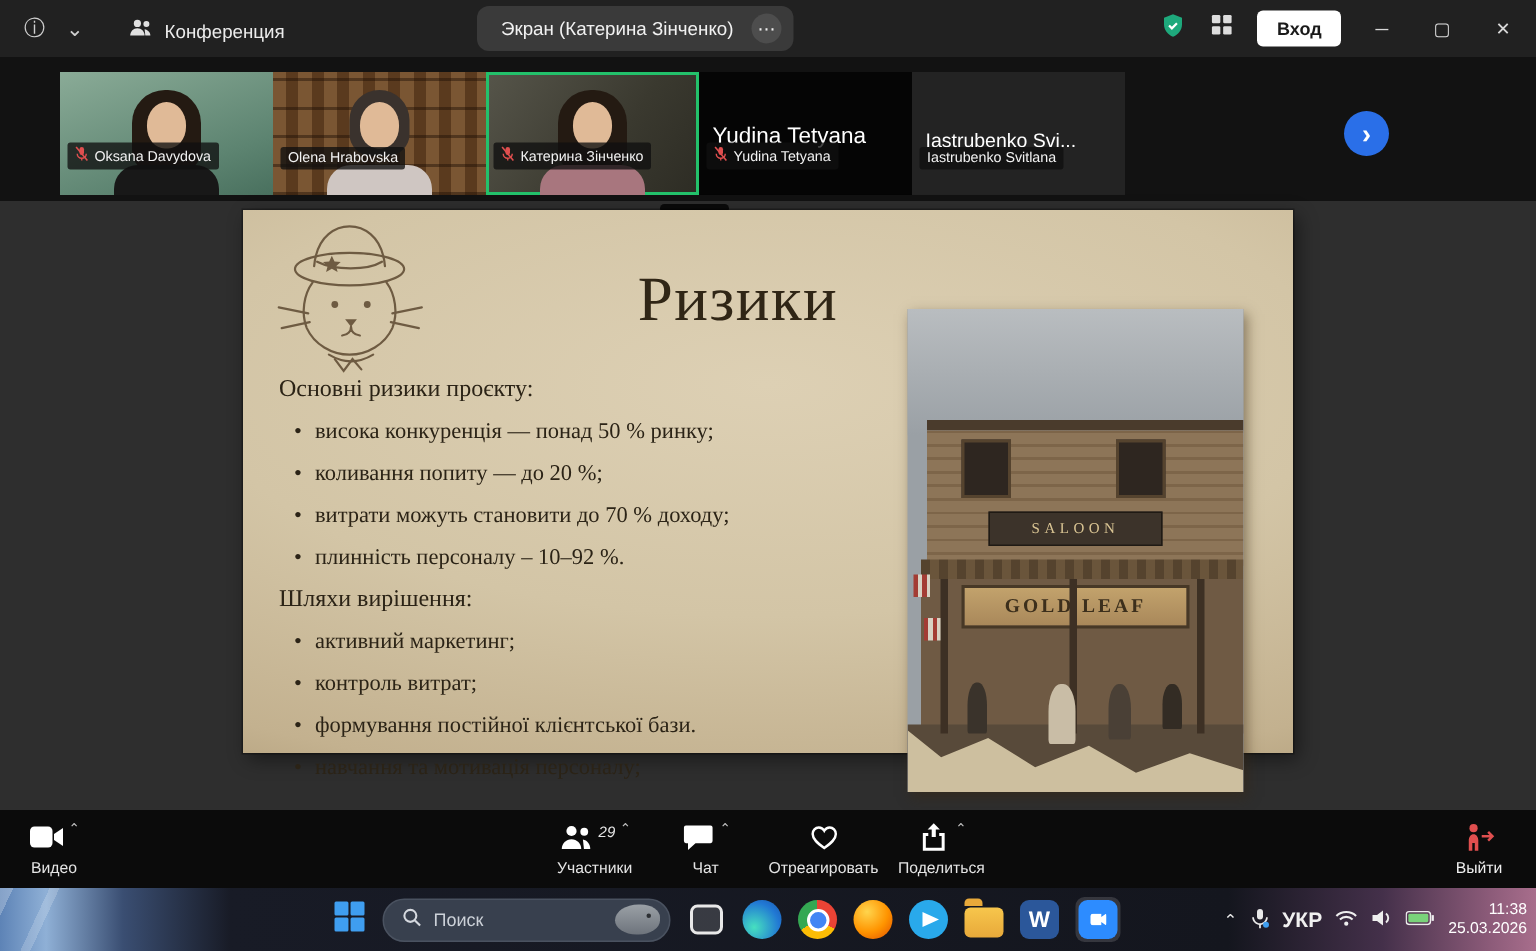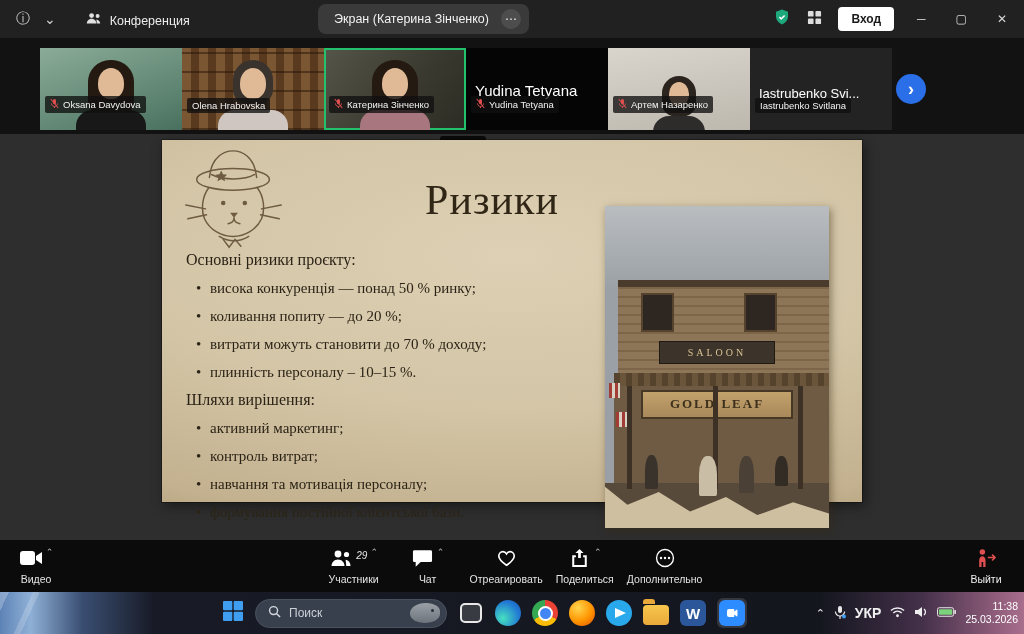--- a/index.html
+++ b/index.html
@@ -248,38 +248,20 @@
                 <rect x="4" y="1" width="4" height="7" rx="2"></rect>
                 <path d="M2 7c0 2.2 1.8 4 4 4s4-1.8 4-4" stroke="#e04f4f" fill="none" stroke-width="1.3"></path>
                 <rect x="5.4" y="11" width="1.2" height="2"></rect>
               </g>
               <line x1="1" y1="1" x2="11" y2="13" stroke="#e04f4f" stroke-width="1.4"></line>
             </svg></span>
         <span>Yudina Tetyana</span>
       </div>
     </div>
 
-    <div class="thumb t5">
-      <div class="person">
-        <div class="hair"></div>
-          <div class="face"></div>
-          <div class="torso"></div>
-      </div>
-      <div class="vlabel">
-        <span><svg width="9" height="11" viewBox="0 0 12 14">
-              <g fill="#e04f4f">
-                <rect x="4" y="1" width="4" height="7" rx="2"></rect>
-                <path d="M2 7c0 2.2 1.8 4 4 4s4-1.8 4-4" stroke="#e04f4f" fill="none" stroke-width="1.3"></path>
-                <rect x="5.4" y="11" width="1.2" height="2"></rect>
-              </g>
-              <line x1="1" y1="1" x2="11" y2="13" stroke="#e04f4f" stroke-width="1.4"></line>
-            </svg></span>
-        <span>Артем Назаренко</span>
-      </div>
-    </div>
 
     <div class="thumb t6">
       <div class="bigname small">Iastrubenko  Svi...</div>
       <div class="vlabel">
         <span>Iastrubenko Svitlana</span>
       </div>
     </div>
 
     <div class="next-btn">›</div>
   </div>
@@ -307,28 +289,28 @@
       </div>
 
       <div class="slide-title">Ризики</div>
 
       <div class="textcol">
         <div class="sec-head">Основні ризики проєкту:</div>
         <ul>
           <li>висока конкуренція — понад 50 % ринку;</li>
           <li>коливання попиту — до 20 %;</li>
           <li>витрати можуть становити до 70 % доходу;</li>
-          <li>плинність персоналу – 10–15 %.</li>
+          <li>плинність персоналу – 10–92 %.</li>
         </ul>
         <div class="sec-head">Шляхи вирішення:</div>
         <ul>
           <li>активний маркетинг;</li>
           <li>контроль витрат;</li>
+          <li>формування постійної клієнтської бази.</li>
           <li>навчання та мотивація персоналу;</li>
-          <li>формування постійної клієнтської бази.</li>
         </ul>
       </div>
 
       <div class="photo">
         <div class="sky"></div>
         <div class="roofline"></div>
         <div class="upper"></div>
         <div class="win w1"></div>
         <div class="win w2"></div>
         <div class="sign-saloon">SALOON</div>
@@ -413,33 +395,20 @@
             <svg width="23" height="20" viewBox="0 0 24 22">
                 <path d="M12 1l4.5 4.5h-3V11h-3V5.5h-3z" fill="#fff"></path>
                 <path d="M4 8h4v2.2H6.2v8.6h11.6v-8.6H16V8h4v13H4z" fill="#fff"></path>
               </svg>
           </span>
           <span class="chev">⌃</span>
         </div>
         <span class="lab">Поделиться</span>
       </div>
 
-      <div class="zitem">
-        <div class="icon-row">
-          <span>
-            <svg width="22" height="20" viewBox="0 0 24 22">
-                <circle cx="12" cy="11" r="9.3" fill="none" stroke="#fff" stroke-width="1.5"></circle>
-                <circle cx="7.6" cy="11" r="1.3" fill="#fff"></circle>
-                <circle cx="12" cy="11" r="1.3" fill="#fff"></circle>
-                <circle cx="16.4" cy="11" r="1.3" fill="#fff"></circle>
-              </svg>
-          </span>
-        </div>
-        <span class="lab">Дополнительно</span>
-      </div>
     </div>
 
     <div class="zitem z-right">
       <div class="icon-row">
         <span>
           <svg width="22" height="20" viewBox="0 0 24 22">
               <g fill="#e04f4f">
                 <circle cx="8" cy="4.5" r="3"></circle>
                 <path d="M4.5 21v-7.5C4.5 11 6 9 8 9s3.5 2 3.5 4.5V21h-2.6v-5.6H7.1V21z"></path>
               </g>

